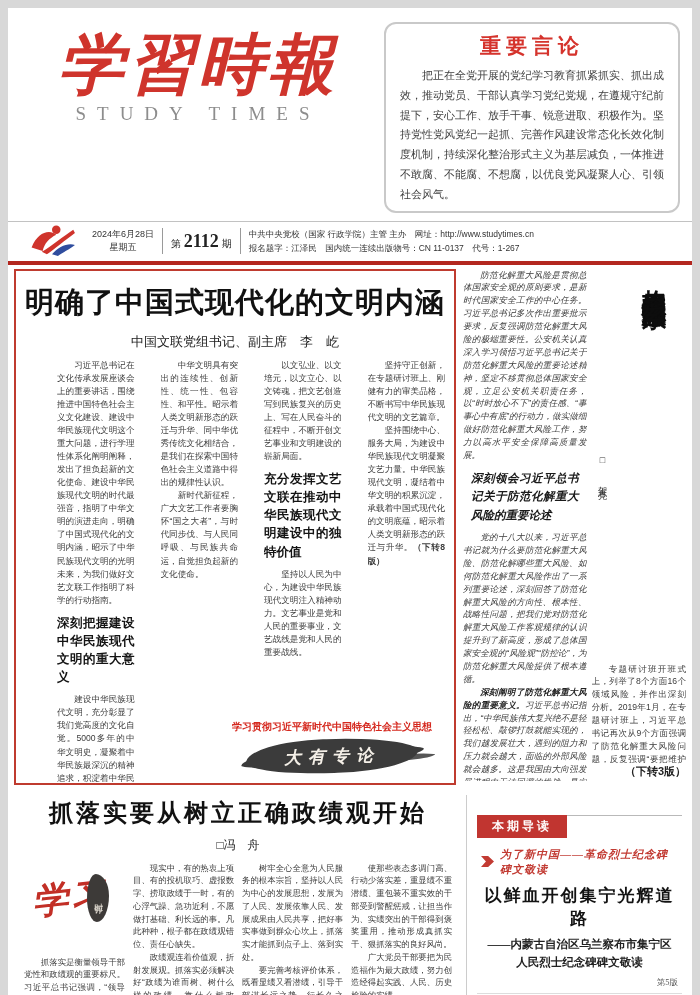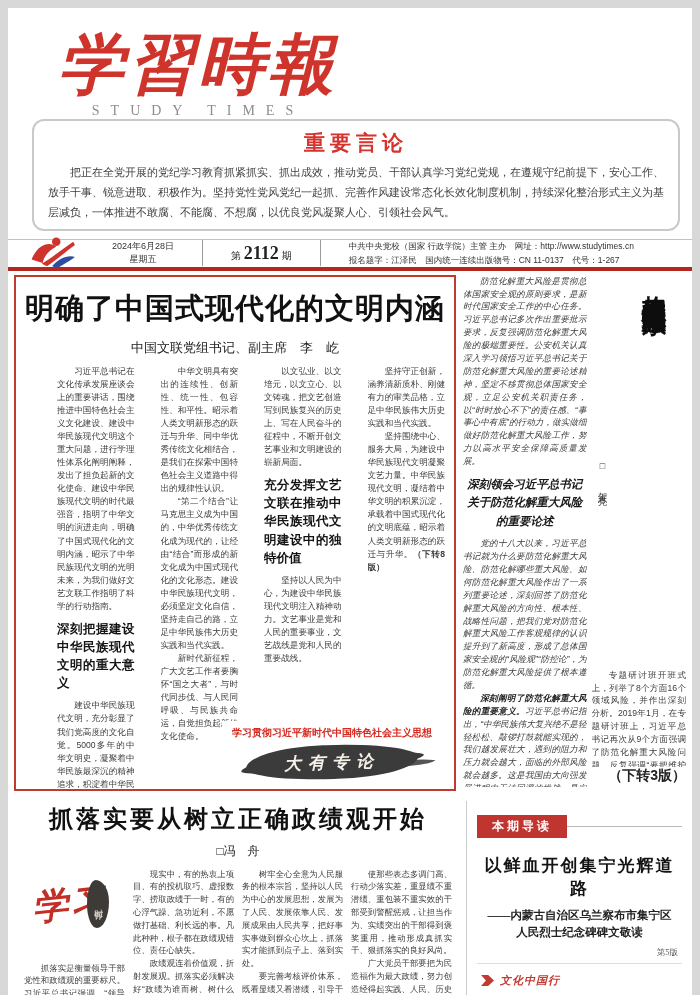--- a/index.html
+++ b/index.html
@@ -1,33 +1,33 @@
 <!DOCTYPE html>
 <html><head>
 <meta charset="utf-8">
 <style>
   * { margin:0; padding:0; box-sizing:border-box; }
   body { background:#d8d8d8; font-family:"Liberation Sans","DejaVu Sans",sans-serif; }
   .page { width:684px; margin:8px auto 0 auto; background:#ffffff; padding:0 0 6px 0; overflow:hidden; }
 
   
-  .masthead { display:flex; padding:14px 12px 2px 14px;flex-direction:column; }
+  .masthead { display:flex; padding:14px 12px 2px 14px; }
   .mast-left { width:352px; text-align:center; padding-top:8px; }
   .paper-title { font-family:"DejaVu Serif","Liberation Serif",serif; font-weight:bold; font-style:italic;
     color:#cf342c; font-size:66px; line-height:1.05; letter-spacing:4px; white-space:nowrap; }
-  .paper-sub { font-family:"Liberation Serif","DejaVu Serif",serif; color:#8d8d8d; font-size:14px;
+  .paper-sub { font-family:"Liberation Serif","DejaVu Serif",serif; color:#8d8d8d; font-size:19px;
     letter-spacing:11px; margin-top:4px; }
   .quote-box { flex:1; margin-left:10px; border:2px solid #c9c9c9; border-radius:12px; padding:8px 14px 6px 14px; }
   .quote-title { text-align:center; color:#d5332c; font-weight:bold; font-size:21px; letter-spacing:5px; }
   .quote-text { margin-top:6px; font-family:"Liberation Serif","DejaVu Serif",serif; font-size:11px;
     line-height:1.8; color:#3f3f3f; text-align:justify; text-indent:2em; }
 
   
   .info-bar { display:flex; align-items:center; border-top:1px solid #c2c2c2; margin-top:6px;
-    padding:4px 10px 4px 18px; height:28px;gap:20px; }
+    padding:4px 10px 4px 18px; height:40px; }
   .info-sep { border-left:1px solid #9a9a9a; height:26px; margin:0 8px; }
   .date-block { font-size:9px; color:#333; text-align:center; line-height:1.5; margin-left:14px; }
   .issue-block { font-size:10px; color:#222; white-space:nowrap; }
   .issue-no { font-family:"Liberation Serif","DejaVu Serif",serif; font-size:18px; font-weight:bold; }
   .pub-block { font-size:8.5px; color:#333; line-height:1.7; white-space:nowrap; }
   .rule-red { height:4px; background:#b3271f; }
 
   
   .main-section { display:flex; padding:4px 6px 0 6px; height:520px; }
   .red-box { width:452px; border:2px solid #bf3b2f; padding:8px 9px 6px 9px; position:relative; }
@@ -47,33 +47,33 @@
     border-radius:46% 54% 48% 52% / 62% 44% 58% 40%; transform:rotate(-2deg);
     box-shadow:-14px 3px 0 -9px #3b3b3b, 16px -2px 0 -10px #3b3b3b, 30px 4px 0 -13px #555;
     display:flex; align-items:center; justify-content:center; }
   .ink-text { color:#f5f0e8; font-family:"DejaVu Serif","Liberation Serif",serif; font-weight:bold;
     font-style:italic; font-size:17px; letter-spacing:7px; }
 
   .article2 { width:136px; margin-left:7px; font-size:8.6px; line-height:1.5; color:#3c3c3c;
     text-align:justify; height:512px; overflow:hidden;font-style:italic; }
   .article2 p { text-indent:2em; }
   .article2 .col-subhead { font-family:"Liberation Serif","DejaVu Serif",serif; font-weight:bold;
-    font-size:11.5px; color:#1a1a1a; text-align:center; line-height:1.6; margin:7px 0; }
+    font-size:11.5px; color:#1a1a1a; line-height:1.6; margin:7px 8px; }
   .article2 b, .tail-text b { color:#222; }
 
   .right-zone { width:104px; margin-left:5px; position:relative; height:512px; }
   .v-headline { position:absolute; top:2px; right:16px; writing-mode:vertical-rl; text-orientation:upright;
     font-family:"Liberation Serif","DejaVu Serif",serif; font-weight:bold; font-size:24px; color:#0d0d0d;
     letter-spacing:1px; height:394px; }
   .v-author { position:absolute; top:186px; left:4px; writing-mode:vertical-rl; text-orientation:upright;
     font-size:9px; color:#333; letter-spacing:2px; }
   .tail-block { position:absolute; left:0; right:0; bottom:2px; height:116px; display:flex; flex-direction:column; }
   .tail-text { font-size:8.6px; line-height:1.5; color:#3c3c3c; text-align:justify; overflow:hidden; flex:1; }
   .tail-text p { text-indent:2em; }
-  .tail-jump { font-size:14px; font-weight:bold; text-align:right; color:#222; }
+  .tail-jump { font-size:11px; font-weight:bold; text-align:right; color:#222; }
 
   
   .bottom-section { display:flex; margin-top:10px; padding:0 6px; }
   .bottom-left { width:446px; padding:2px 8px 0 10px; }
   .bottom-headline { text-align:center; font-family:"Liberation Serif","DejaVu Serif",serif; font-weight:bold;
     font-size:24px; letter-spacing:3px; color:#111; white-space:nowrap; }
   .bottom-byline { text-align:center; font-size:12px; color:#222; margin:8px 0 8px 0;
     font-family:"Liberation Serif","DejaVu Serif",serif; }
   .bottom-cols { display:flex; gap:8px; height:202px; overflow:hidden; }
   .bcol { flex:1; font-size:8.4px; line-height:1.52; color:#3c3c3c; text-align:justify; overflow:hidden; }
@@ -81,21 +81,21 @@
   .shiping-logo { position:relative; height:84px; margin:2px 2px 8px 2px; }
   .logo-xuexi { position:absolute; left:6px; top:6px; font-family:"DejaVu Serif","Liberation Serif",serif;
     font-weight:bold; font-style:italic; color:#c22f26; font-size:36px; letter-spacing:2px;
     transform:rotate(-6deg); }
   .logo-blob { position:absolute; right:14px; top:10px; width:22px; height:48px; background:#3d3a38;
     border-radius:40% 60% 55% 45% / 50% 45% 55% 50%; display:flex; align-items:center; justify-content:center; }
   .logo-blob span { writing-mode:vertical-rl; text-orientation:upright; color:#efe9df; font-size:9px;
     letter-spacing:2px; }
 
   .digest { flex:1; margin-left:6px; border-left:1px solid #cccccc; padding:4px 4px 0 10px; }
-  .digest-header { display:flex; align-items:center; margin-top:10px; }
+  .digest-header { display:flex; align-items:flex-start; margin-top:16px; }
   .digest-tab { background:#c13530; color:#ffffff; font-weight:bold; font-size:12px; letter-spacing:3px;
     padding:3px 15px; }
   .digest-line { flex:1; height:1px; background:#b9b9b9; }
   .digest-entry { padding:9px 4px 4px 4px; border-bottom:1px solid #dddddd; }
   .digest-entry:last-child { border-bottom:none; }
   .entry-label { display:flex; align-items:center; gap:6px; color:#c23b33;
     font-family:"Liberation Serif","DejaVu Serif",serif; font-weight:bold; font-style:italic;
     font-size:11px; letter-spacing:1px; }
   .flag-icon { width:13px; height:11px; background:#c23b33;
     clip-path:polygon(0 0,55% 0,100% 50%,55% 100%,0 100%,38% 50%); flex:none; }
@@ -156,30 +156,29 @@
       <div class="main-headline">明确了中国式现代化的文明内涵</div>
       <div class="main-byline">中国文联党组书记、副主席　李　屹</div>
       <div class="cols">
         <div class="col">
             <p>习近平总书记在文化传承发展座谈会上的重要讲话，围绕推进中国特色社会主义文化建设、建设中华民族现代文明这个重大问题，进行学理性体系化阐明阐释，发出了担负起新的文化使命、建设中华民族现代文明的时代最强音，指明了中华文明的演进走向，明确了中国式现代化的文明内涵，昭示了中华民族现代文明的光明未来，为我们做好文艺文联工作指明了科学的行动指南。</p>
             <div class="col-subhead">深刻把握建设中华民族现代文明的重大意义</div>
             <p>建设中华民族现代文明，充分彰显了我们党高度的文化自觉。5000多年的中华文明史，凝聚着中华民族最深沉的精神追求，积淀着中华民族独特的精神标识，是中华民族生生不息、发展壮大的丰厚滋养。从《诗经》《楚辞》到汉赋唐诗，从《兰亭集序》到《富春山居图》，文艺经典承载着中华文明的璀璨成就。</p>
           </div>
         <div class="col">
             <p>中华文明具有突出的连续性、创新性、统一性、包容性、和平性。昭示着人类文明新形态的跃迁与升华、同中华优秀传统文化相结合，是我们在探索中国特色社会主义道路中得出的规律性认识。</p>
-            <p>“第二个结合”让马克思主义成为中国的，中华优秀传统文化成为现代的，让经由“结合”而形成的新文化成为中国式现代化的文化形态。建设中华民族现代文明，必须坚定文化自信，坚持走自己的路，立足中华民族伟大历史实践和当代实践。</p>
             <p>新时代新征程，广大文艺工作者要胸怀“国之大者”，与时代同步伐、与人民同呼吸、与民族共命运，自觉担负起新的文化使命。</p>
           </div>
         <div class="col">
             <p>以文弘业、以文培元，以文立心、以文铸魂，把文艺创造写到民族复兴的历史上、写在人民奋斗的征程中，不断开创文艺事业和文明建设的崭新局面。</p>
             <div class="col-subhead">充分发挥文艺文联在推动中华民族现代文明建设中的独特价值</div>
             <p>坚持以人民为中心，为建设中华民族现代文明注入精神动力。文艺事业是党和人民的重要事业，文艺战线是党和人民的重要战线。</p>
           </div>
         <div class="col">
-            <p>坚持守正创新，涵养清新质朴、刚健有力的审美品格，立足中华民族伟大历史实践和当代实践。</p>
+            <p>坚持守正创新，在专题研讨班上、刚健有力的审美品格，不断书写中华民族现代文明的文艺篇章。</p>
             <p>坚持围绕中心、服务大局，为建设中华民族现代文明凝聚文艺力量。中华民族现代文明，凝结着中华文明的积累沉淀，承载着中国式现代化的文明底蕴，昭示着人类文明新形态的跃迁与升华。<b>（下转8版）</b></p>
           </div>
       </div>
       <div class="banner">
         <div class="banner-line">学习贯彻习近平新时代中国特色社会主义思想</div>
         <div class="ink-blob">
           <span class="ink-text">大有专论</span>
         </div>
       </div>
     </div>
@@ -235,20 +234,24 @@
       </div>
     </div>
 
     <div class="digest">
       <div class="digest-header">
         <span class="digest-tab">本期导读</span>
         <span class="digest-line"></span>
       </div>
 
       <div class="digest-entry">
+        <div class="entry-label">
+          <span class="flag-icon"></span>
+          <span>为了新中国——革命烈士纪念碑碑文敬读</span>
+        </div>
         <div class="entry-headline">以鲜血开创集宁光辉道路</div>
         <div class="entry-sub">
           <div>——内蒙古自治区乌兰察布市集宁区</div>
           <div>人民烈士纪念碑碑文敬读</div>
         </div>
         <div class="entry-page">第5版</div>
       </div>
 
       <div class="digest-entry">
         <div class="entry-label">

